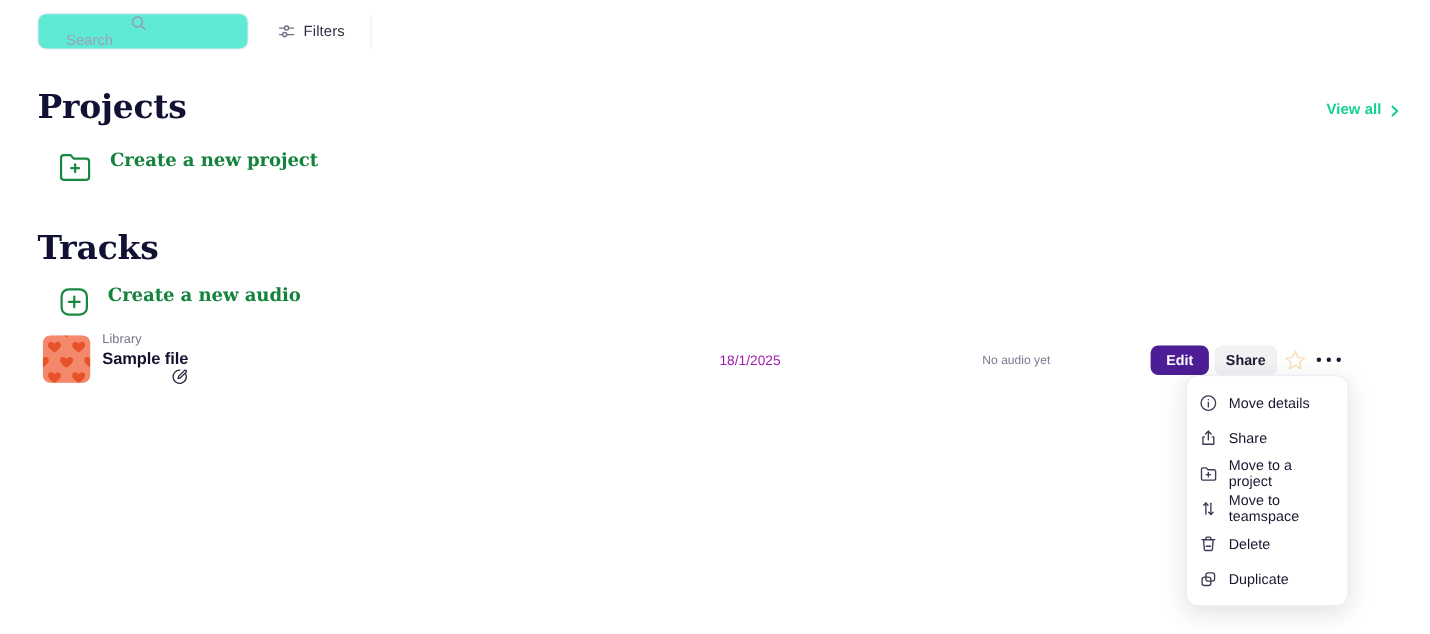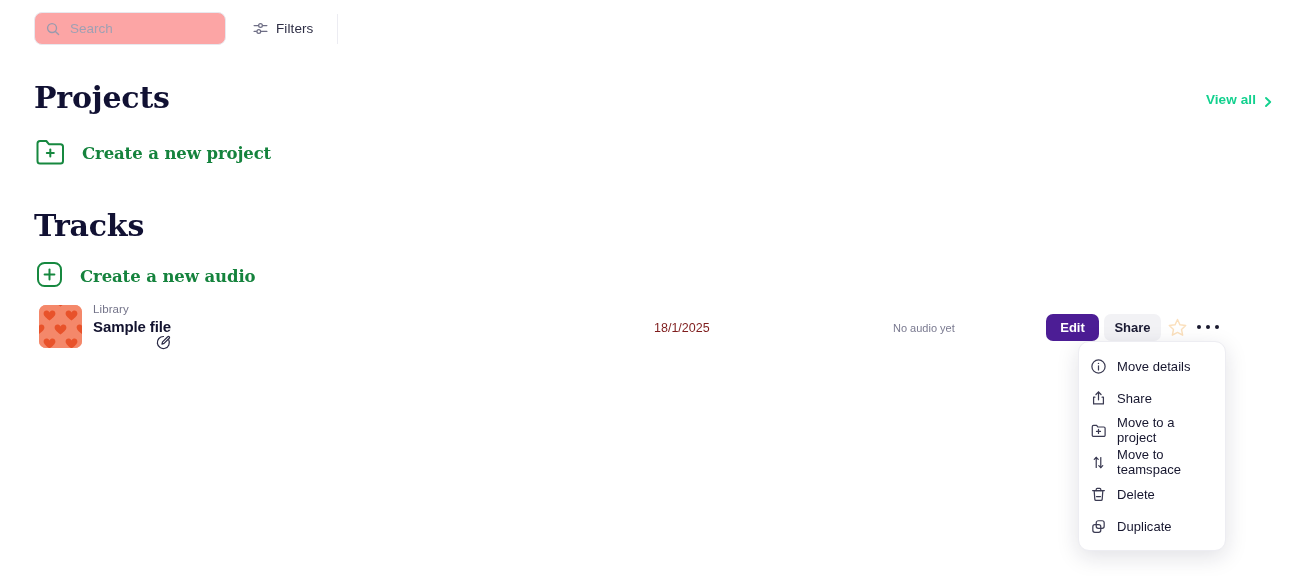--- a/index.html
+++ b/index.html
@@ -31,21 +31,22 @@
   }
 
   .search-box {
     width: 192px;
     height: 33px;
     border: 1px solid #e8e8ee;
     border-radius: 8px;
     display: flex;
     align-items: center;
     padding: 0 10px;
-    background: #fca5a5;
+    background: #5eead4;
+    flex-direction: column;
   }
   .search-box .s-icon {
     width: 16px; height: 16px;
     flex: 0 0 16px;
     display: block;
     margin-right: 9px;
     color: #9a9aad;
   }
   .search-input {
     border: none;
@@ -119,23 +120,23 @@
   .view-all .va-chev {
     width: 12px; height: 12px;
     margin-left: 6px;
     display: block;
     color: #12d18e;
   }
 
   
   .create-row {
     position: absolute;
-    left: 34px;
-    display: flex;
-    align-items: center;
+    left: 52px;
+    display: flex;
+    align-items: flex-start;
     cursor: pointer;
   }
   .create-row .c-icon {
     display: block;
     color: #16883f;
   }
   .create-label {
     font-family: "DejaVu Serif", "Liberation Serif", serif;
     font-size: 16.5px;
     font-weight: 700;
@@ -195,21 +196,21 @@
     margin-left: 9px;
     color: #2a2a45;
     cursor: pointer;
   }
 
   .track-date {
     position: absolute;
     left: 654px;
     top: 20px;
     font-size: 12.5px;
-    color: #7f1d1d;
+    color: #a21caf;
   }
   .track-audio {
     position: absolute;
     left: 893px;
     top: 21px;
     font-size: 11px;
     color: #7a7a90;
   }
 
   .btn-edit {

